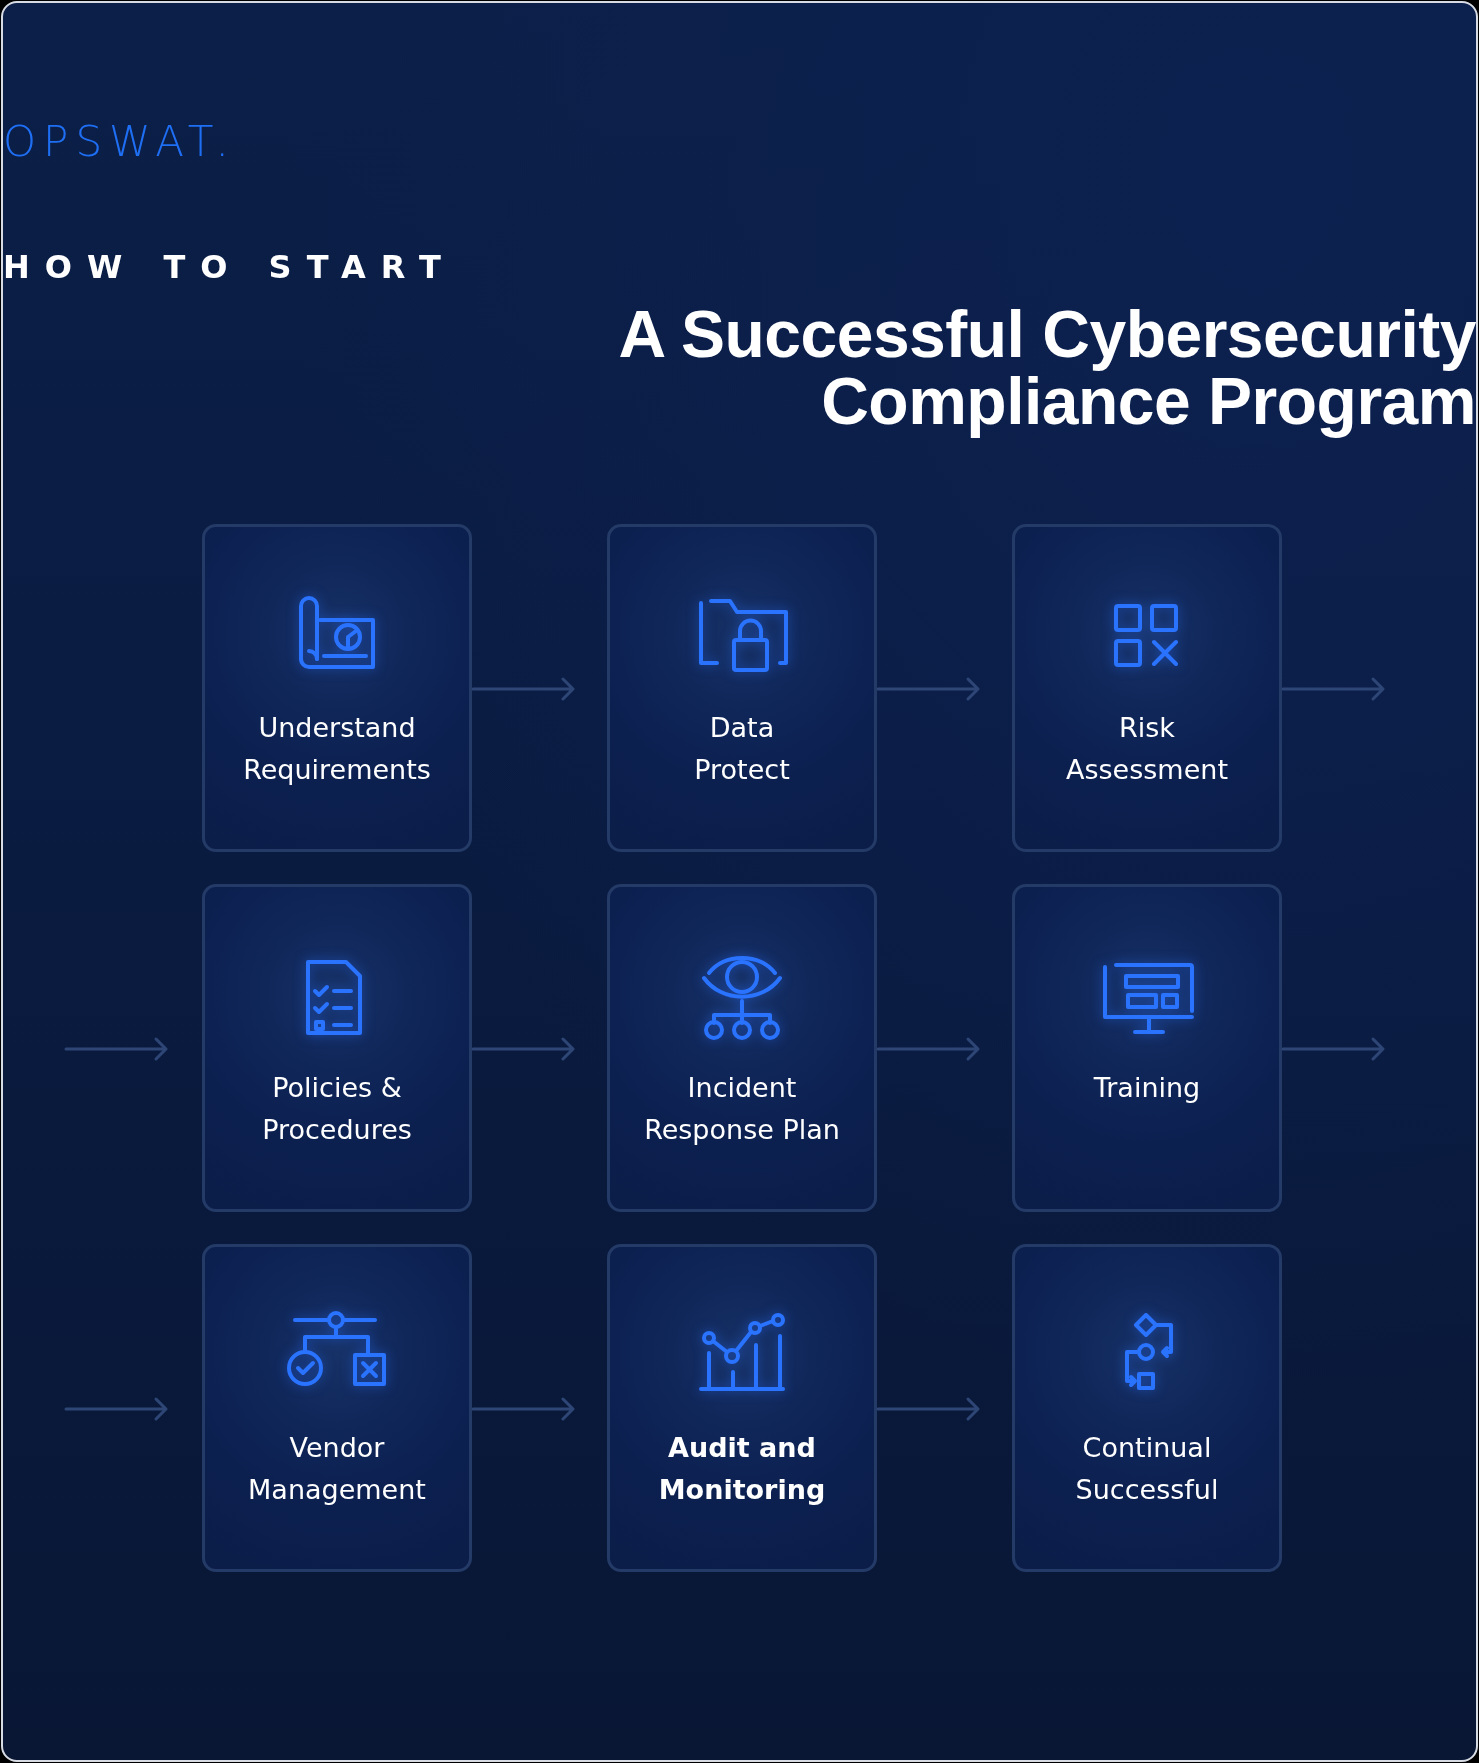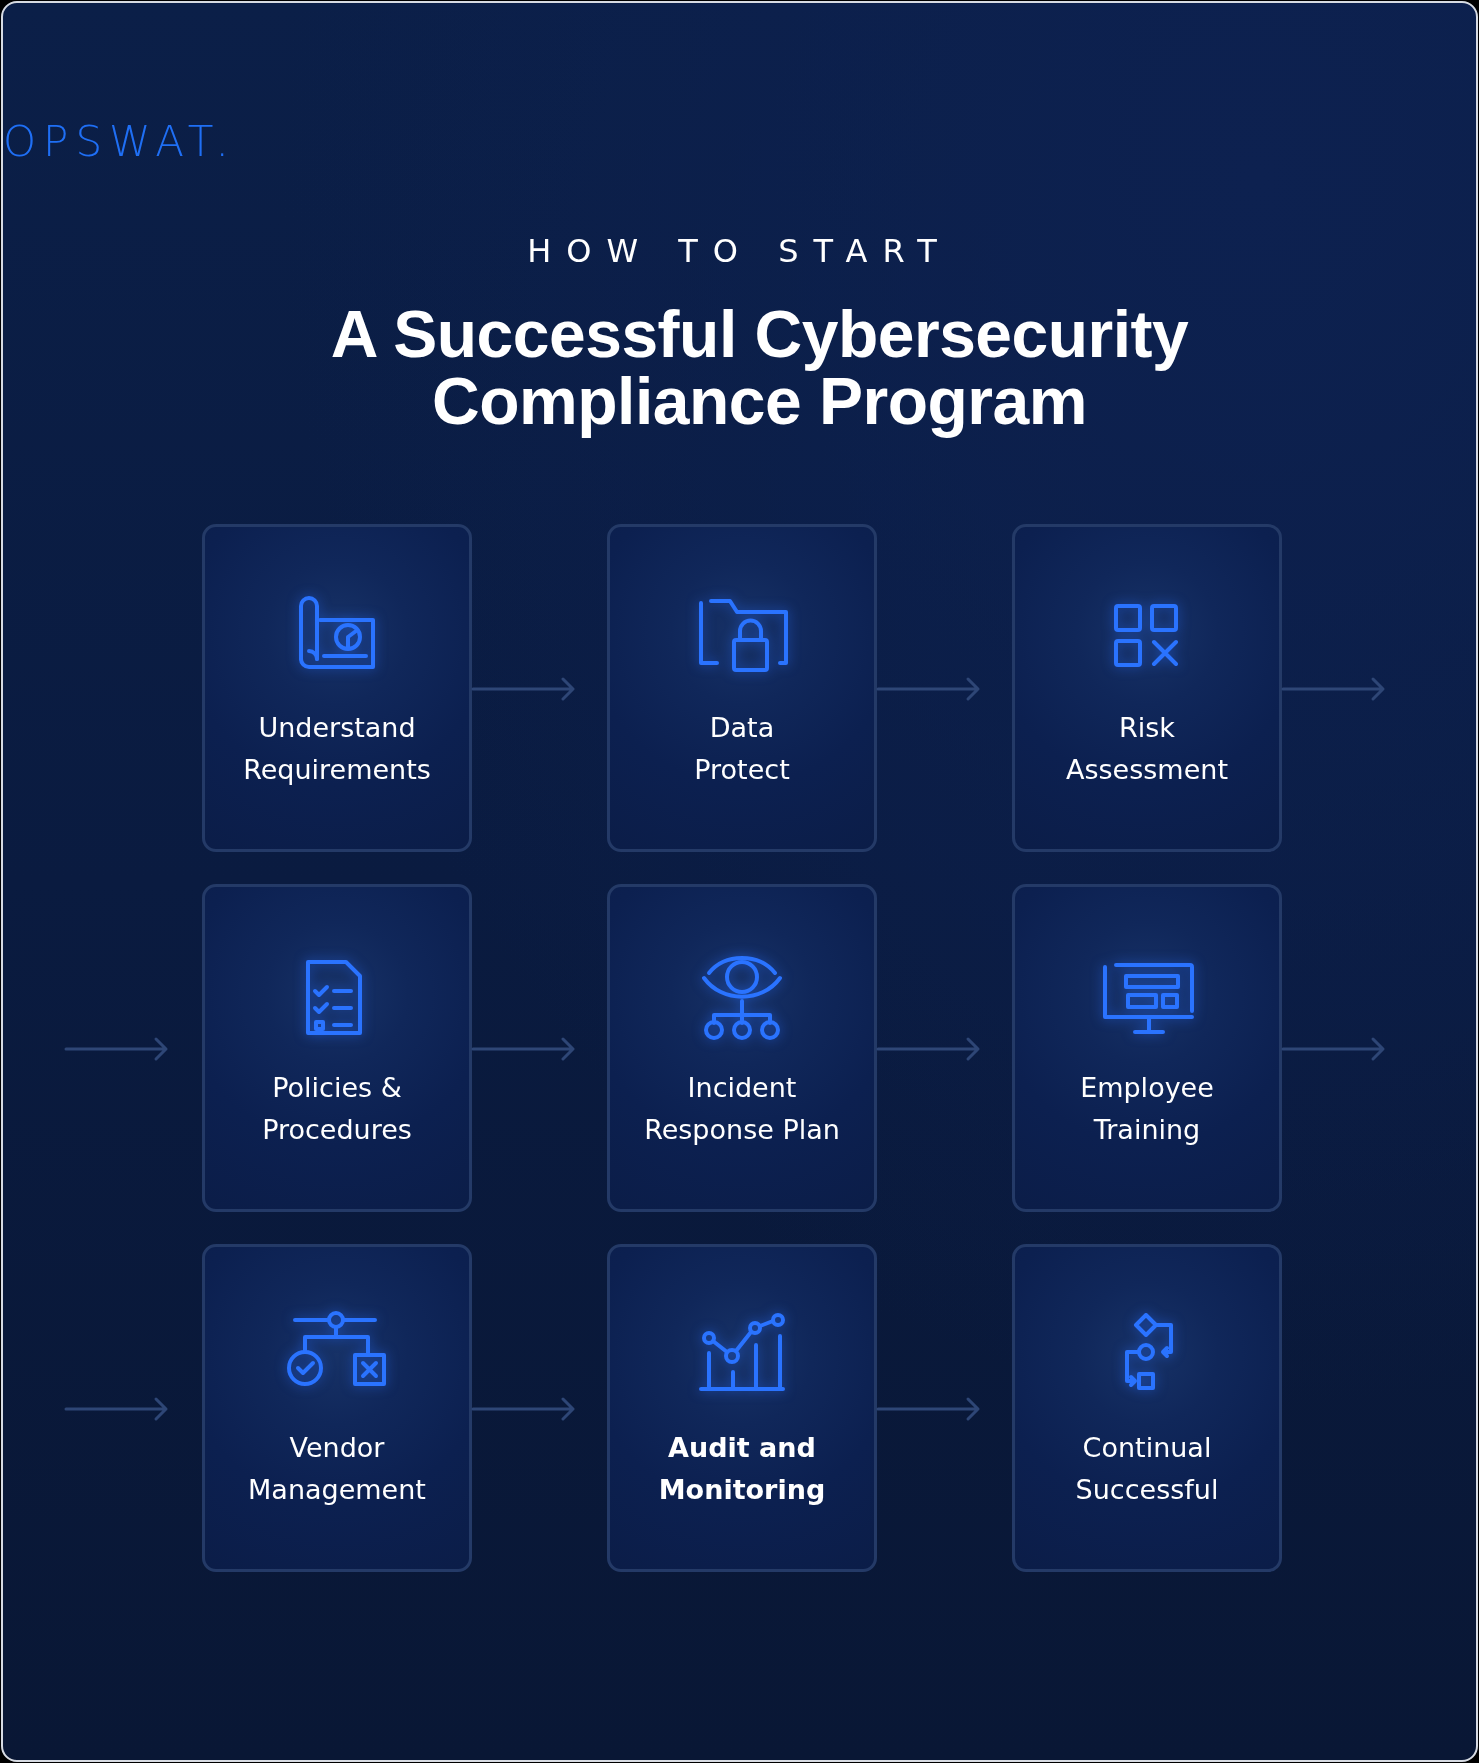--- a/index.html
+++ b/index.html
@@ -10,26 +10,26 @@
     background: radial-gradient(ellipse at 85% 10%, #0d2150 0%, rgba(13,33,80,0) 55%),
                 linear-gradient(180deg, #0b1f48 0%, #0a1b40 50%, #091735 100%);
     overflow:hidden;
   }
   .logo {
     position:absolute; left:0; right:0; top:118px; 
     font-family:"DejaVu Sans", sans-serif; font-weight:200; font-size:42px;
     letter-spacing:7px; color:#1f6ff5; line-height:1;
   }
   .kicker {
-    position:absolute; left:0; right:0; top:232px; text-align:center;
+    position:absolute; left:0; right:0; top:248px; text-align:left;
     font-family:"DejaVu Sans", sans-serif; font-size:32px; letter-spacing:15px;
-    color:#ffffff; line-height:1; font-weight:400;
+    color:#ffffff; line-height:1; font-weight:700;
   }
   .title {
-    position:absolute; left:0; right:0; top:298px; text-align:center;
+    position:absolute; left:0; right:0; top:298px; text-align:right;
     font-family:"Liberation Sans", sans-serif; font-weight:bold; font-size:66px;
     line-height:67px; color:#ffffff; letter-spacing:-0.5px;margin-left:40px;
   }
   .card {
     position:absolute; width:264px; height:322px;
     border:3px solid #243a67; border-radius:14px;
     background: radial-gradient(circle at 50% 33%, #173267 0%, #10275a 28%, #0c2050 60%, #0b1d48 100%);
     box-sizing:content-box;
   }
   .card .icon {
@@ -140,21 +140,20 @@
       <svg viewBox="0 0 110 100" fill="none" stroke="#2a73ff" stroke-width="4" stroke-linecap="round" stroke-linejoin="round">
         <path d="M13 22 V72 H100"></path>
         <path d="M24 20 H98 a2 2 0 0 1 2 2 V66"></path>
         <rect x="34" y="31" width="52" height="11"></rect>
         <rect x="36" y="50" width="28" height="12"></rect>
         <rect x="71" y="50" width="14" height="12"></rect>
         <path d="M57 74 V87 M43 87 H71"></path>
       </svg>
     </div>
     <div class="label">
-      <div>Employee</div>
       <div>Training</div>
     </div>
   </div>
 
   <div class="card" style="left:199px; top:1241px;">
     <div class="icon">
       <svg viewBox="0 0 110 100" fill="none" stroke="#2a73ff" stroke-width="4" stroke-linecap="round" stroke-linejoin="round">
         <path d="M13 15 H46 M62 15 H93"></path>
         <circle cx="54" cy="15" r="7"></circle>
         <path d="M54 22 V32 M23 32 H86 M23 32 V47 M86 32 V50"></path>

